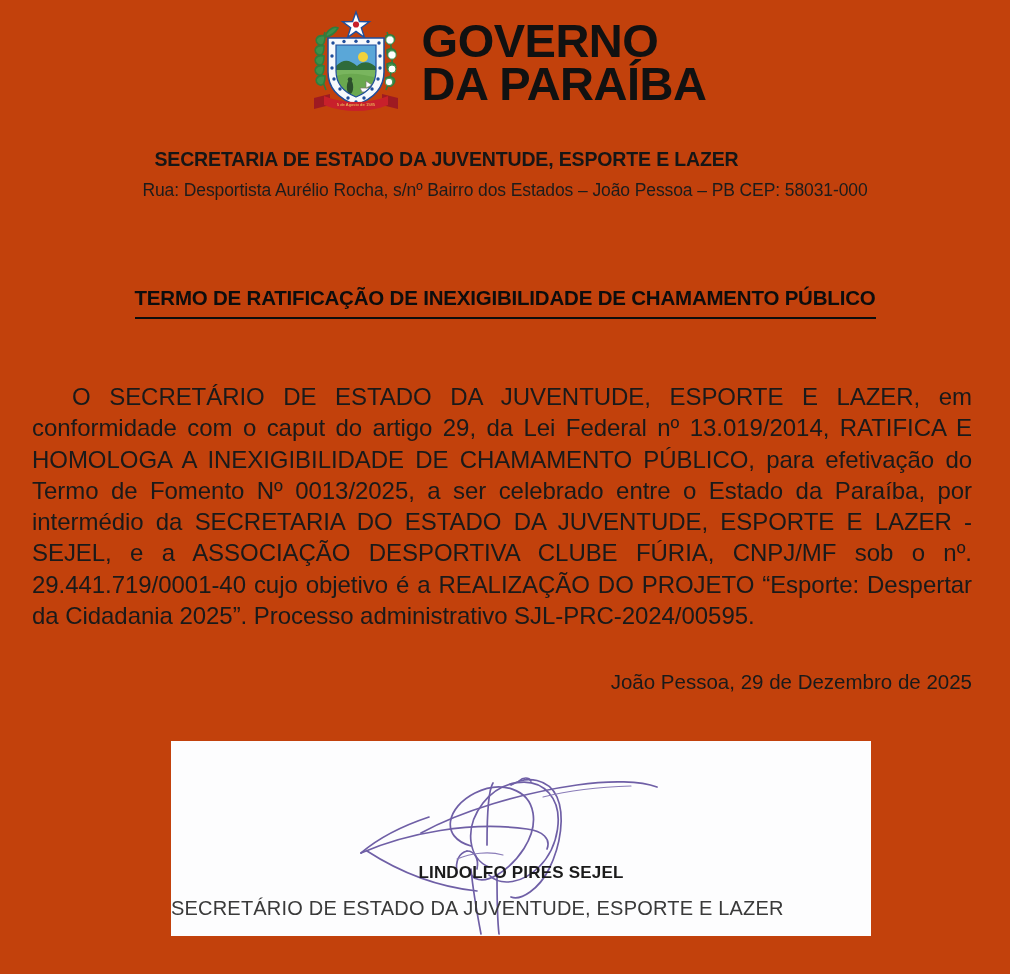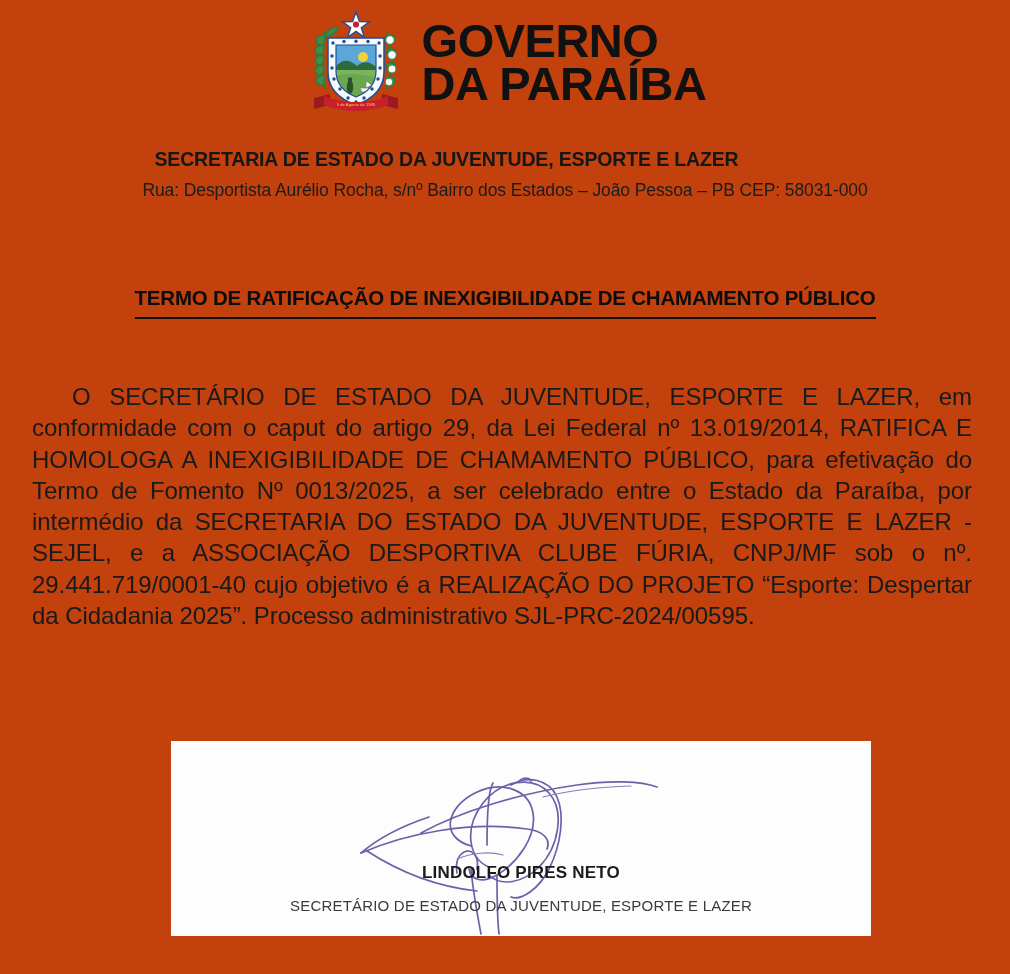--- a/index.html
+++ b/index.html
@@ -152,22 +152,21 @@
     font-weight: 700;
     font-size: 17px;
     letter-spacing: 0.2px;
     color: #1b1b1b;
   }
   .sig-role {
     position: absolute;
     left: 0;
     top: 156px;
     width: 700px;
-    text-align: center;
-    font-size: 15px;
+    font-size: 20px;
     letter-spacing: 0.2px;
     color: #3a3a3a;
   }
 </style>
 </head>
 <body>
 
 <div class="page">
 
   <div class="brand">
@@ -260,20 +259,21 @@
 
   <div class="org-name">SECRETARIA DE ESTADO DA JUVENTUDE, ESPORTE E LAZER</div>
   <div class="org-addr">Rua: Desportista Aurélio Rocha, s/nº Bairro dos Estados – João Pessoa – PB CEP: 58031-000</div>
 
   <div class="doc-title">
     <span>TERMO DE RATIFICAÇÃO DE INEXIGIBILIDADE DE CHAMAMENTO PÚBLICO</span>
   </div>
 
   <div class="body-text">O SECRETÁRIO DE ESTADO DA JUVENTUDE, ESPORTE E LAZER, em conformidade com o caput do artigo 29, da Lei Federal nº 13.019/2014, RATIFICA E HOMOLOGA A INEXIGIBILIDADE DE CHAMAMENTO PÚBLICO, para efetivação do Termo de Fomento Nº 0013/2025, a ser celebrado entre o Estado da Paraíba, por intermédio da SECRETARIA DO ESTADO DA JUVENTUDE, ESPORTE E LAZER - SEJEL, e a ASSOCIAÇÃO DESPORTIVA CLUBE FÚRIA, CNPJ/MF sob o nº. 29.441.719/0001-40 cujo objetivo é a REALIZAÇÃO DO PROJETO “Esporte: Despertar da Cidadania 2025”. Processo administrativo SJL-PRC-2024/00595.</div>
 
+  <div class="date-line">João Pessoa, 29 de Dezembro de 2025</div>
 
   <div class="sig-patch">
     <svg class="sig-scribble" viewBox="0 0 700 195" xmlns="http://www.w3.org/2000/svg" aria-hidden="true">
       <g fill="none" stroke="#6f5fa6" stroke-width="1.7" stroke-linecap="round" stroke-linejoin="round">
         <path d="M300 105 C268 96 276 66 304 52 C330 39 358 48 362 72 C366 96 346 122 326 134 C312 142 300 140 298 128"></path>
         <path d="M318 126 C298 118 292 88 312 62 C330 39 362 34 378 52 C394 70 388 106 368 126 C352 142 330 146 318 134"></path>
         <path d="M340 44 C356 34 378 38 386 56 C394 74 390 104 378 128 C368 148 350 160 340 156"></path>
         <path d="M190 112 C236 92 300 80 356 88 C372 90 380 98 376 108"></path>
         <path d="M196 110 C230 132 268 146 306 150"></path>
         <path d="M190 112 C204 100 228 86 258 76"></path>
@@ -283,17 +283,17 @@
         <path d="M316 104 C316 66 318 48 322 42"></path>
         <path d="M286 132 C284 120 288 112 296 110"></path>
         <path d="M296 110 C304 110 308 118 306 128"></path>
         <path d="M348 40 C352 36 358 36 360 40"></path>
       </g>
       <g fill="none" stroke="#8a7cb8" stroke-width="1.1" stroke-linecap="round">
         <path d="M372 56 C396 50 428 46 460 45"></path>
         <path d="M286 118 C300 112 318 110 332 114"></path>
       </g>
     </svg>
-    <div class="sig-name">LINDOLFO PIRES NETO</div>
+    <div class="sig-name">LINDOLFO PIRES SEJEL</div>
     <div class="sig-role">SECRETÁRIO DE ESTADO DA JUVENTUDE, ESPORTE E LAZER</div>
   </div>
 
 </div>
 
 </body></html>

